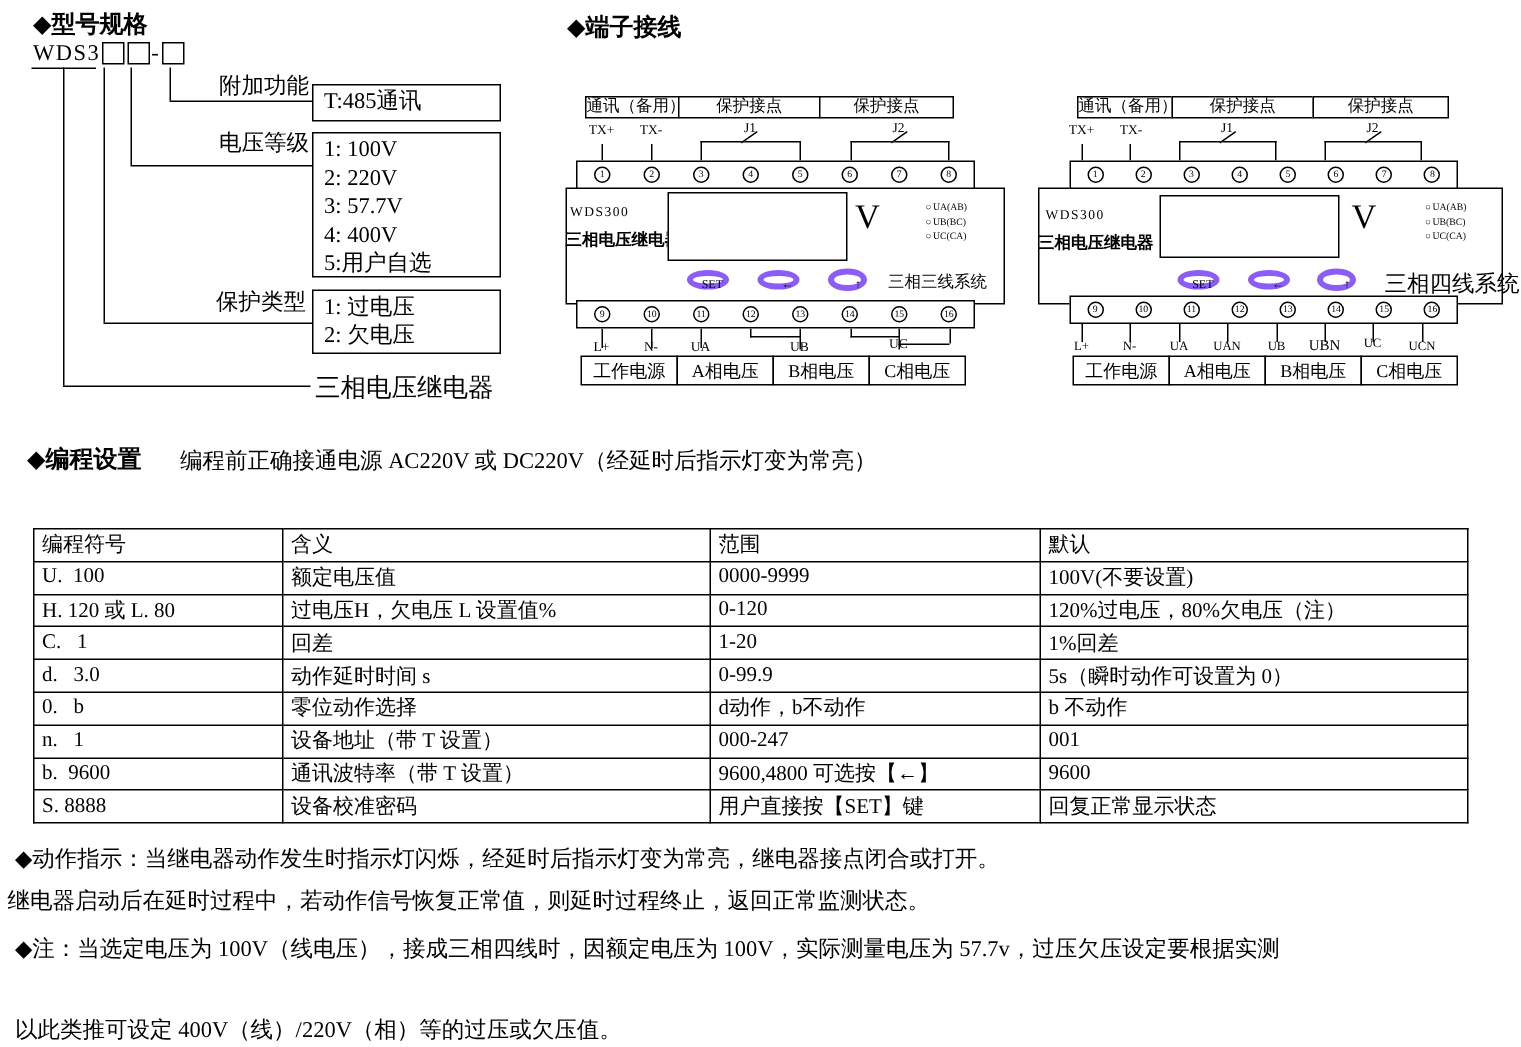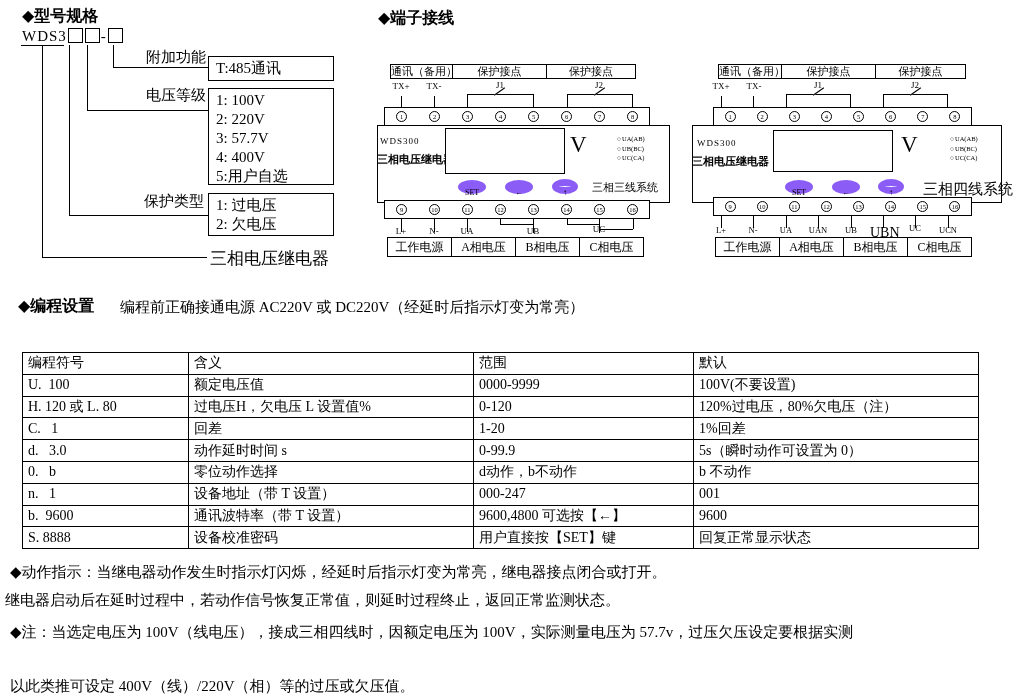--- a/index.html
+++ b/index.html
@@ -20,21 +20,21 @@
   .diag{position:absolute;}
   .hrow{position:absolute;display:flex;z-index:3;}
   .hbox{border:1px solid #000;height:15px;line-height:13px;text-align:center;font-size:11px;box-sizing:border-box;background:#fff;white-space:nowrap;}
   .hbox+.hbox{margin-left:-1px;}
   .strip{position:absolute;border:1px solid #000;background:#fff;display:flex;align-items:center;justify-content:space-around;z-index:2;box-sizing:border-box;}
   .term{width:11px;height:11px;border:1px solid #000;border-radius:50%;font-size:6.5px;line-height:9px;text-align:center;box-sizing:border-box;background:#fff;}
   .dbody{position:absolute;border:1px solid #000;z-index:1;}
   .disp{position:absolute;border:1px solid #000;background:#fff;z-index:2;}
   .lblc{position:absolute;text-align:center;white-space:nowrap;}
   .small9{font-size:9px;}
-  .btn{position:absolute;border:7px solid #8b5cf6;border-radius:50%;text-align:center;font-size:8px;width:28px;height:13px;line-height:11px;box-sizing:border-box;z-index:2;}
+  .btn{position:absolute;border:4px solid #8b5cf6;border-radius:50%;text-align:right;font-size:8px;width:28px;height:13px;line-height:11px;box-sizing:border-box;z-index:2;}
   .ledcol{position:absolute;z-index:2;}
   .led{font-size:6.5px;line-height:9.5px;white-space:nowrap;}
   .led .dot{margin-right:1px;}
   .bracket-up{position:absolute;border:1px solid #000;border-bottom:none;box-sizing:border-box;}
   .bracket-down{position:absolute;border:1px solid #000;border-top:none;box-sizing:border-box;}
   .slash{position:absolute;width:13px;height:0;border-top:1px solid #000;transform:rotate(-35deg);background:#fff;}
   .brow{position:absolute;display:flex;}
   .bbox{border:1px solid #000;width:65px;height:20px;line-height:18px;text-align:center;font-size:12px;box-sizing:border-box;white-space:nowrap;}
   .bbox+.bbox{margin-left:-1px;}
   .vsym{position:absolute;font-size:23px;z-index:2;}
@@ -230,21 +230,21 @@
     <div class="line-v" style="left:163px;top:156px;height:12px;"></div>
     <div class="line-v" style="left:195px;top:156px;height:12px;"></div>
     <div class="line-v" style="left:227px;top:156px;height:12px;"></div>
     <div class="line-v" style="left:260px;top:156px;height:12px;"></div>
 
     <div class="lblc" style="left:20px;top:165px;width:26px;font-size:8.5px;">L+</div>
     <div class="lblc" style="left:52px;top:165px;width:26px;font-size:8.5px;">N-</div>
     <div class="lblc" style="left:85px;top:165px;width:26px;font-size:8.5px;">UA</div>
     <div class="lblc" style="left:117px;top:165px;width:26px;font-size:8.5px;">UAN</div>
     <div class="lblc" style="left:150px;top:165px;width:26px;font-size:8.5px;">UB</div>
-    <div class="lblc" style="left:182px;top:165px;width:26px;font-size:14px;">UBN</div>
+    <div class="lblc" style="left:182px;top:165px;width:26px;font-size:10px;">UBN</div>
     <div class="lblc" style="left:214px;top:163px;width:26px;font-size:8.5px;">UC</div>
     <div class="lblc" style="left:247px;top:165px;width:26px;font-size:8.5px;">UCN</div>
 
     <div class="brow" style="left:27px;top:177px;">
         <div class="bbox">工作电源</div>
         <div class="bbox">A相电压</div>
         <div class="bbox">B相电压</div>
         <div class="bbox">C相电压</div>
       </div>
   </div>

